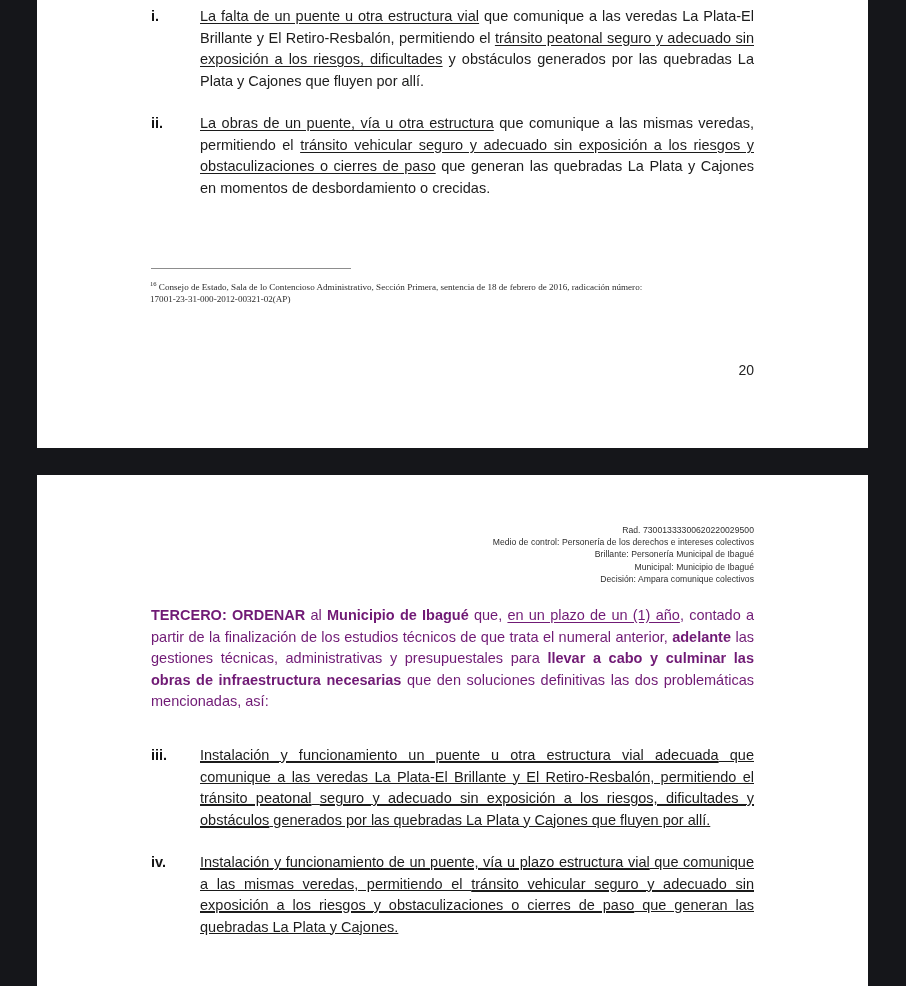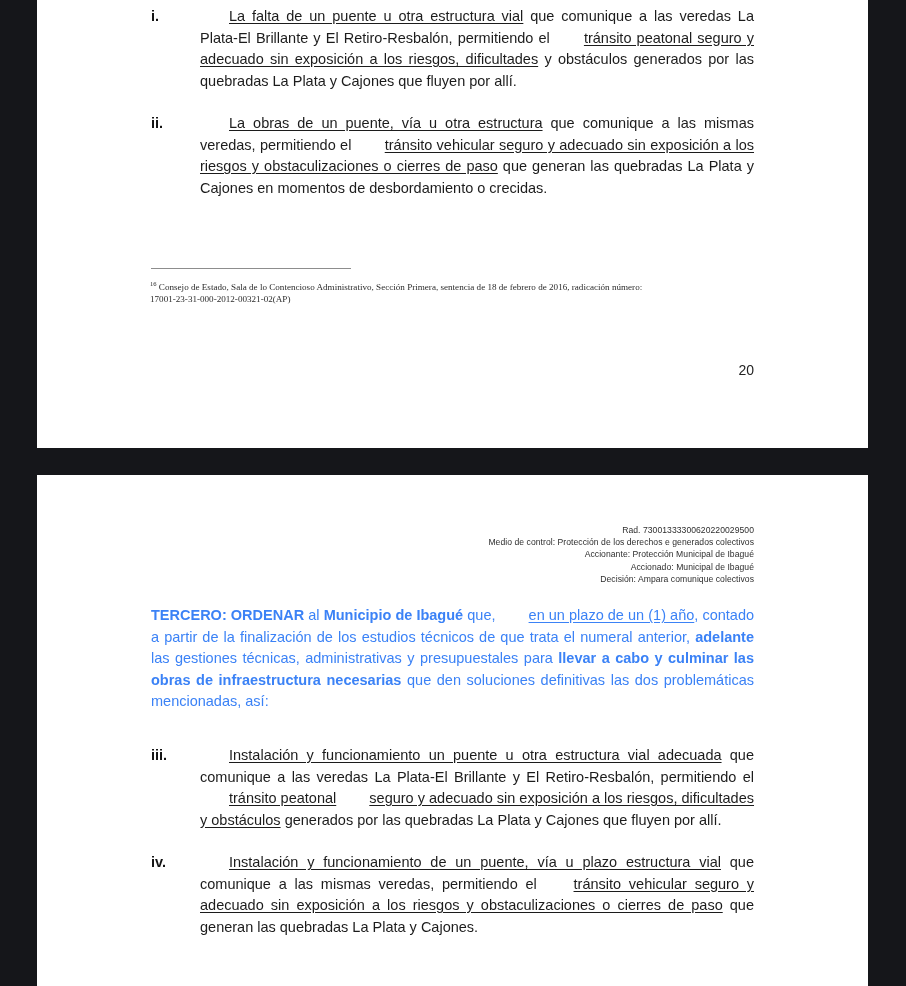--- a/index.html
+++ b/index.html
@@ -66,21 +66,21 @@
     color: #141414;
   }
   .item .body {
     font-size: 14.5px;
     line-height: 21.5px;
     text-align: justify;
     color: #1c1c1c;
     margin: 0;
     hyphens: none;
   }
-  .u { text-decoration: underline; text-underline-offset: 2px; margin-left: 29px; }
+  .u { text-decoration: underline; text-underline-offset: 2px; }
   .b { font-weight: bold; }
 
   
   .footnote-sep {
     position: absolute;
     left: 114px;
     width: 200px;
     height: 1px;
     background: #8d8d8d;
   }
@@ -119,21 +119,21 @@
     color: #2e2e2e;
     letter-spacing: 0.05px;
   }
   .meta div { white-space: nowrap; }
 
   
   .para {
     font-size: 14.5px;
     line-height: 21.5px;
     text-align: justify;
-    color: #3b82f6;
+    color: #701a75;
     margin: 0;
   }
 </style>
 </head>
 <body>
 
 <div class="viewer">
 
   <div class="page page--one">
 
@@ -158,31 +158,31 @@
     </div>
 
     <div class="page-number" style="top:362px;">20</div>
 
   </div>
 
   <div class="page page--two">
 
     <div class="meta" style="top:49px;">
       <div>Rad. 73001333300620220029500</div>
-      <div>Medio de control: Protección de los derechos e generados colectivos</div>
-      <div>Accionante: Protección Municipal de Ibagué</div>
-      <div>Accionado: Municipal de Ibagué</div>
+      <div>Medio de control: Personería de los derechos e intereses colectivos</div>
+      <div>Brillante: Personería Municipal de Ibagué</div>
+      <div>Municipal: Municipio de Ibagué</div>
       <div>Decisión: Ampara comunique colectivos</div>
     </div>
 
     <div class="content" style="top:130px;">
       <p class="para"><span class="b">TERCERO: ORDENAR</span><span> al </span><span class="b">Municipio de Ibagué</span><span> que, </span><span class="u">en un plazo de un (1) año</span><span>, contado a partir de la finalización de los estudios técnicos de que trata el numeral anterior, </span><span class="b">adelante</span><span> las gestiones técnicas, administrativas y presupuestales para </span><span class="b">llevar a cabo y culminar las obras de infraestructura necesarias</span><span> que den soluciones definitivas las dos problemáticas mencionadas, así:</span></p>
     </div>
 
-    <div class="content" style="top:270px;">
+    <div class="content" style="top:270px;text-decoration:underline;">
 
       <div class="item">
         <span class="marker">iii.</span>
         <p class="body"><span class="u">Instalación y funcionamiento un puente u otra estructura vial adecuada</span><span> que comunique a las veredas La Plata-El Brillante y El Retiro-Resbalón, permitiendo el </span><span class="u">tránsito peatonal</span><span> </span><span class="u">seguro y adecuado sin exposición a los riesgos, dificultades y obstáculos</span><span> generados por las quebradas La Plata y Cajones que fluyen por allí.</span></p>
       </div>
 
       <div class="item">
         <span class="marker">iv.</span>
         <p class="body"><span class="u">Instalación y funcionamiento de un puente, vía u plazo estructura vial</span><span> que comunique a las mismas veredas, permitiendo el </span><span class="u">tránsito vehicular seguro y adecuado sin exposición a los riesgos y obstaculizaciones o cierres de paso</span><span> que generan las quebradas La Plata y Cajones.</span></p>
       </div>

